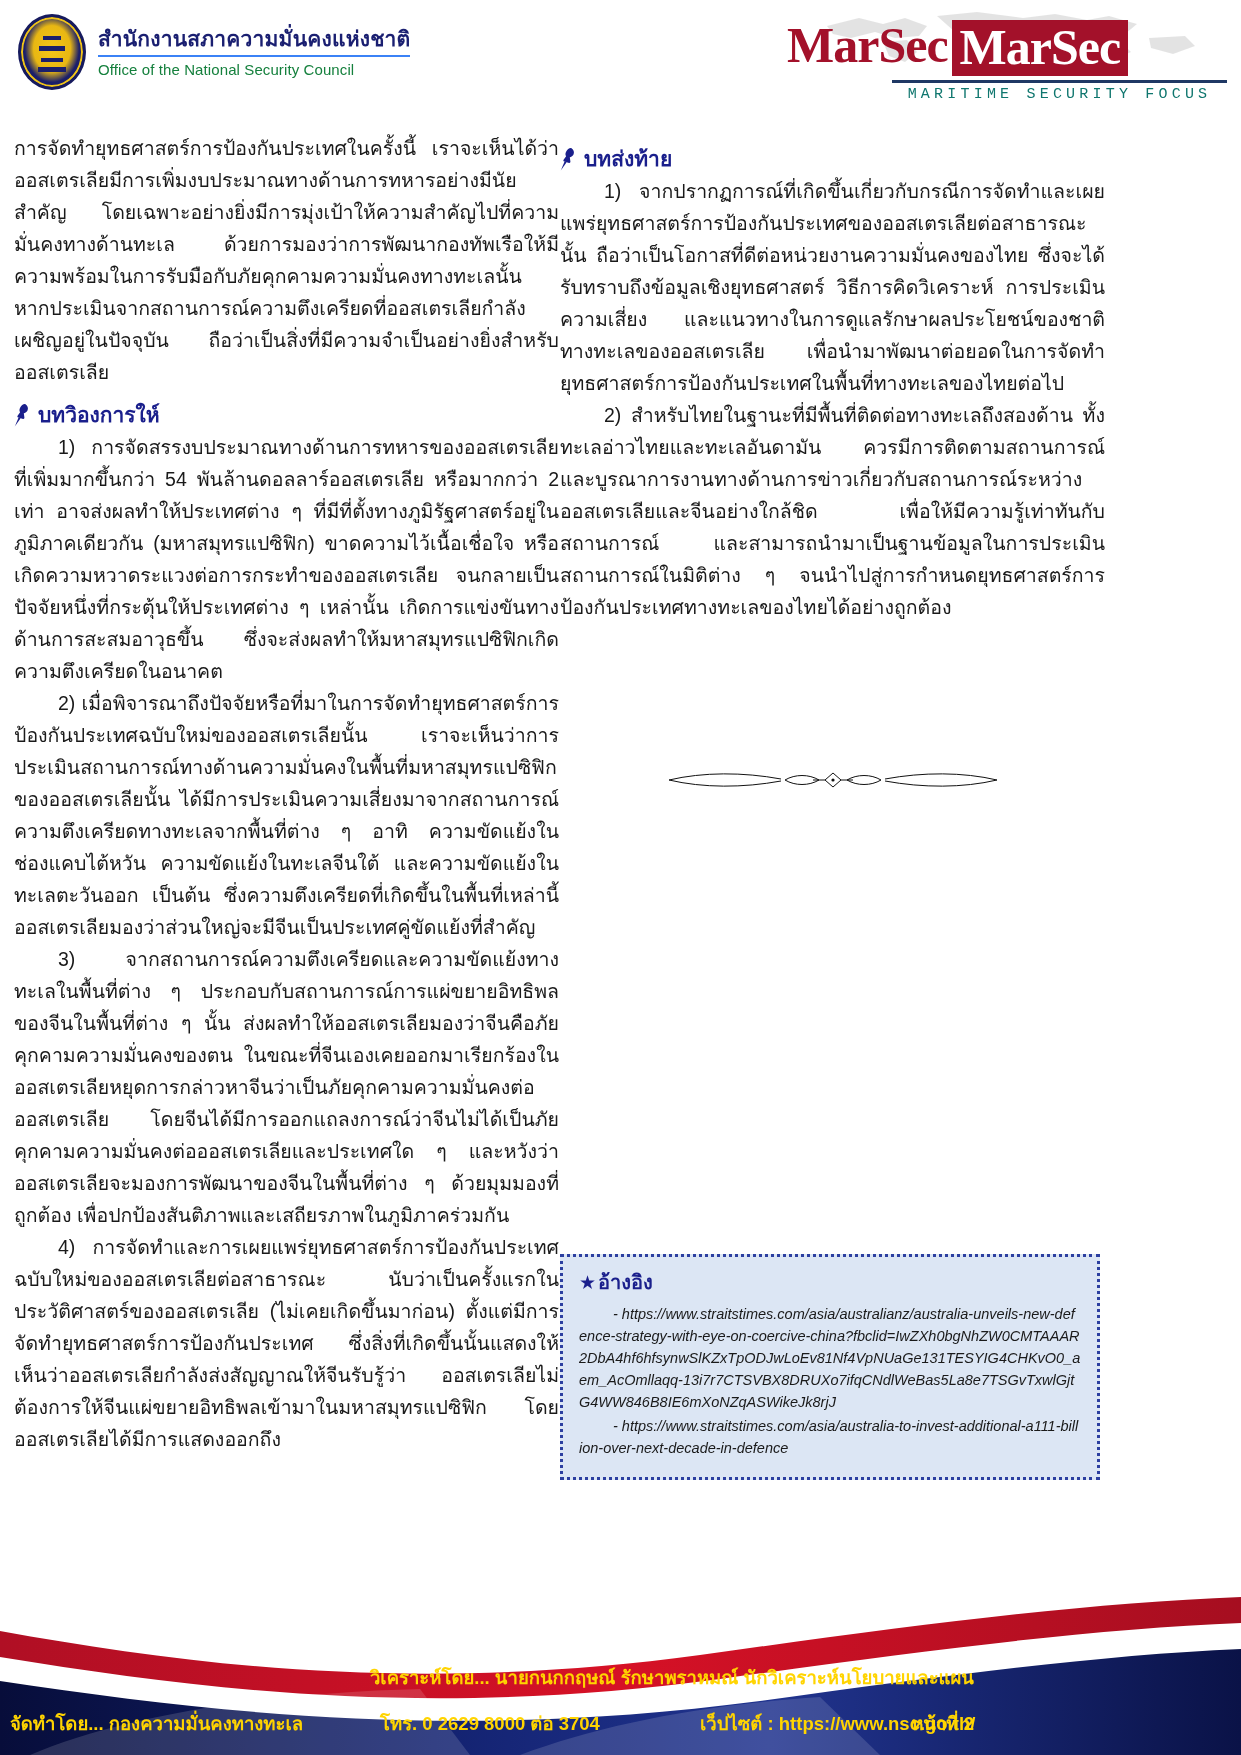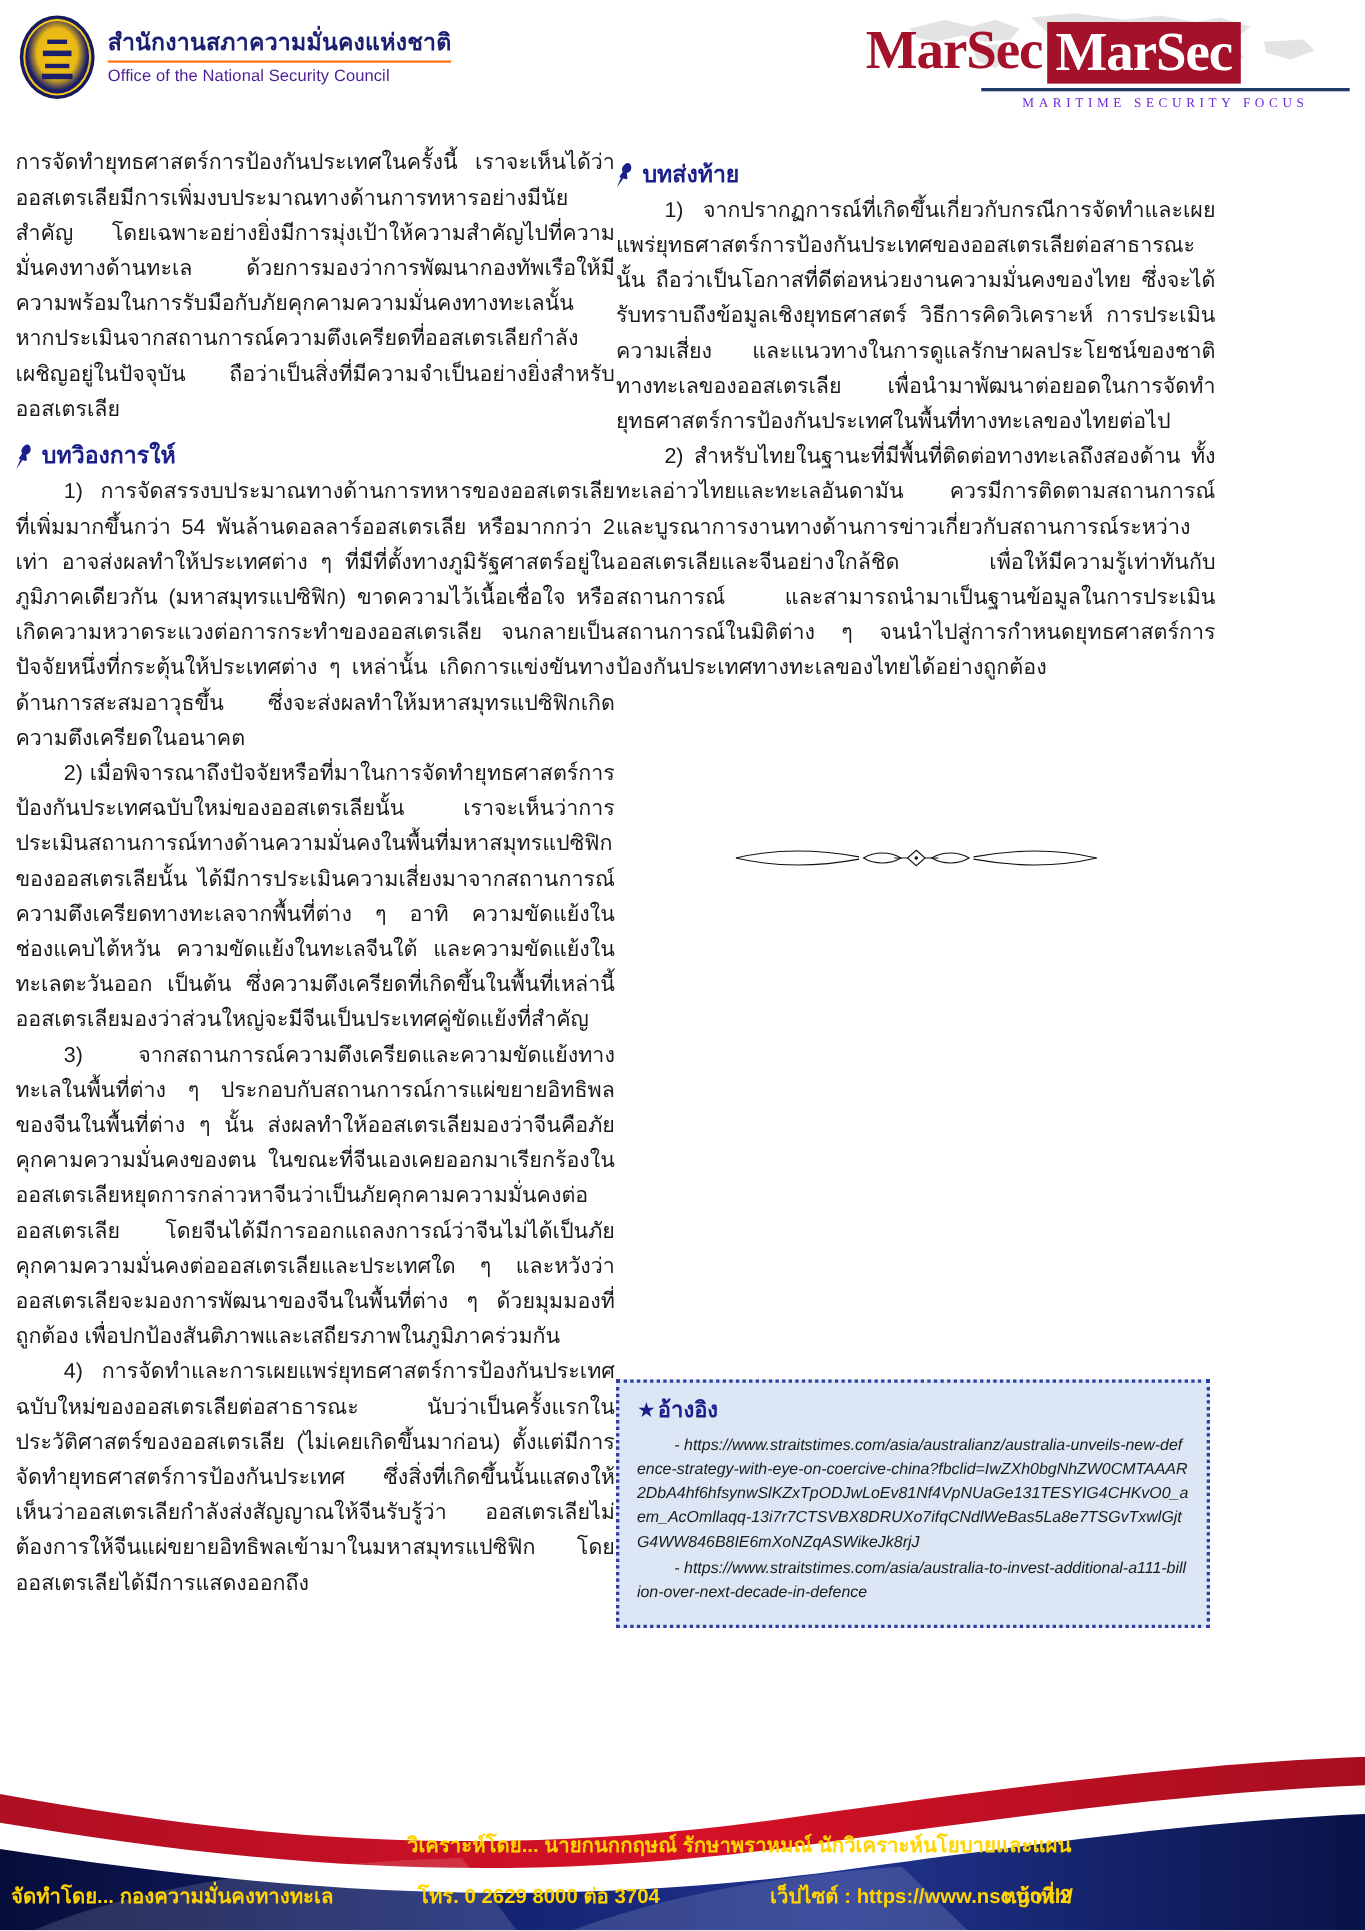--- a/index.html
+++ b/index.html
@@ -54,27 +54,27 @@
       linear-gradient(#1b1f6b, #1b1f6b) 50% 26px / 22px 4px no-repeat,
       linear-gradient(#1b1f6b, #1b1f6b) 50% 35px / 28px 5px no-repeat;
   }
   .org-names { display: flex; flex-direction: column; }
   .org-name-th {
     font-size: 21px;
     font-weight: 700;
     color: #1a1f71;
     letter-spacing: 0.2px;
     line-height: 1.25;
-    border-bottom: 2px solid #f97316;
+    border-bottom: 2px solid #3b82f6;
     padding-bottom: 2px;
     display: inline-block;
   }
   .org-name-en {
     font-size: 15px;
-    color: #4c1d95;
+    color: #15803d;
     margin-top: 4px;
     letter-spacing: 0.1px;
   }
 
   .header-right {
     position: absolute;
     right: 14px;
     top: 6px;
     width: 440px;
     height: 100px;
@@ -117,24 +117,24 @@
     left: 105px; top: 74px;
     width: 335px;
     height: 3px;
     background: #1f3864;
   }
   .marsec-tagline {
     position: absolute;
     left: 105px; top: 80px;
     width: 335px;
     text-align: center;
-    font-family: Liberation Serif, serif;
-    font-size: 12px;
+    font-family: Liberation Mono, monospace;
+    font-size: 15px;
     letter-spacing: 4.2px;
-    color: #6d28d9;
+    color: #0f766e;
   }
 
   
   .content {
     position: absolute;
     top: 132px; left: 0;
     width: 1168px;
     height: 1500px;
     padding-left: 40px;
   }

